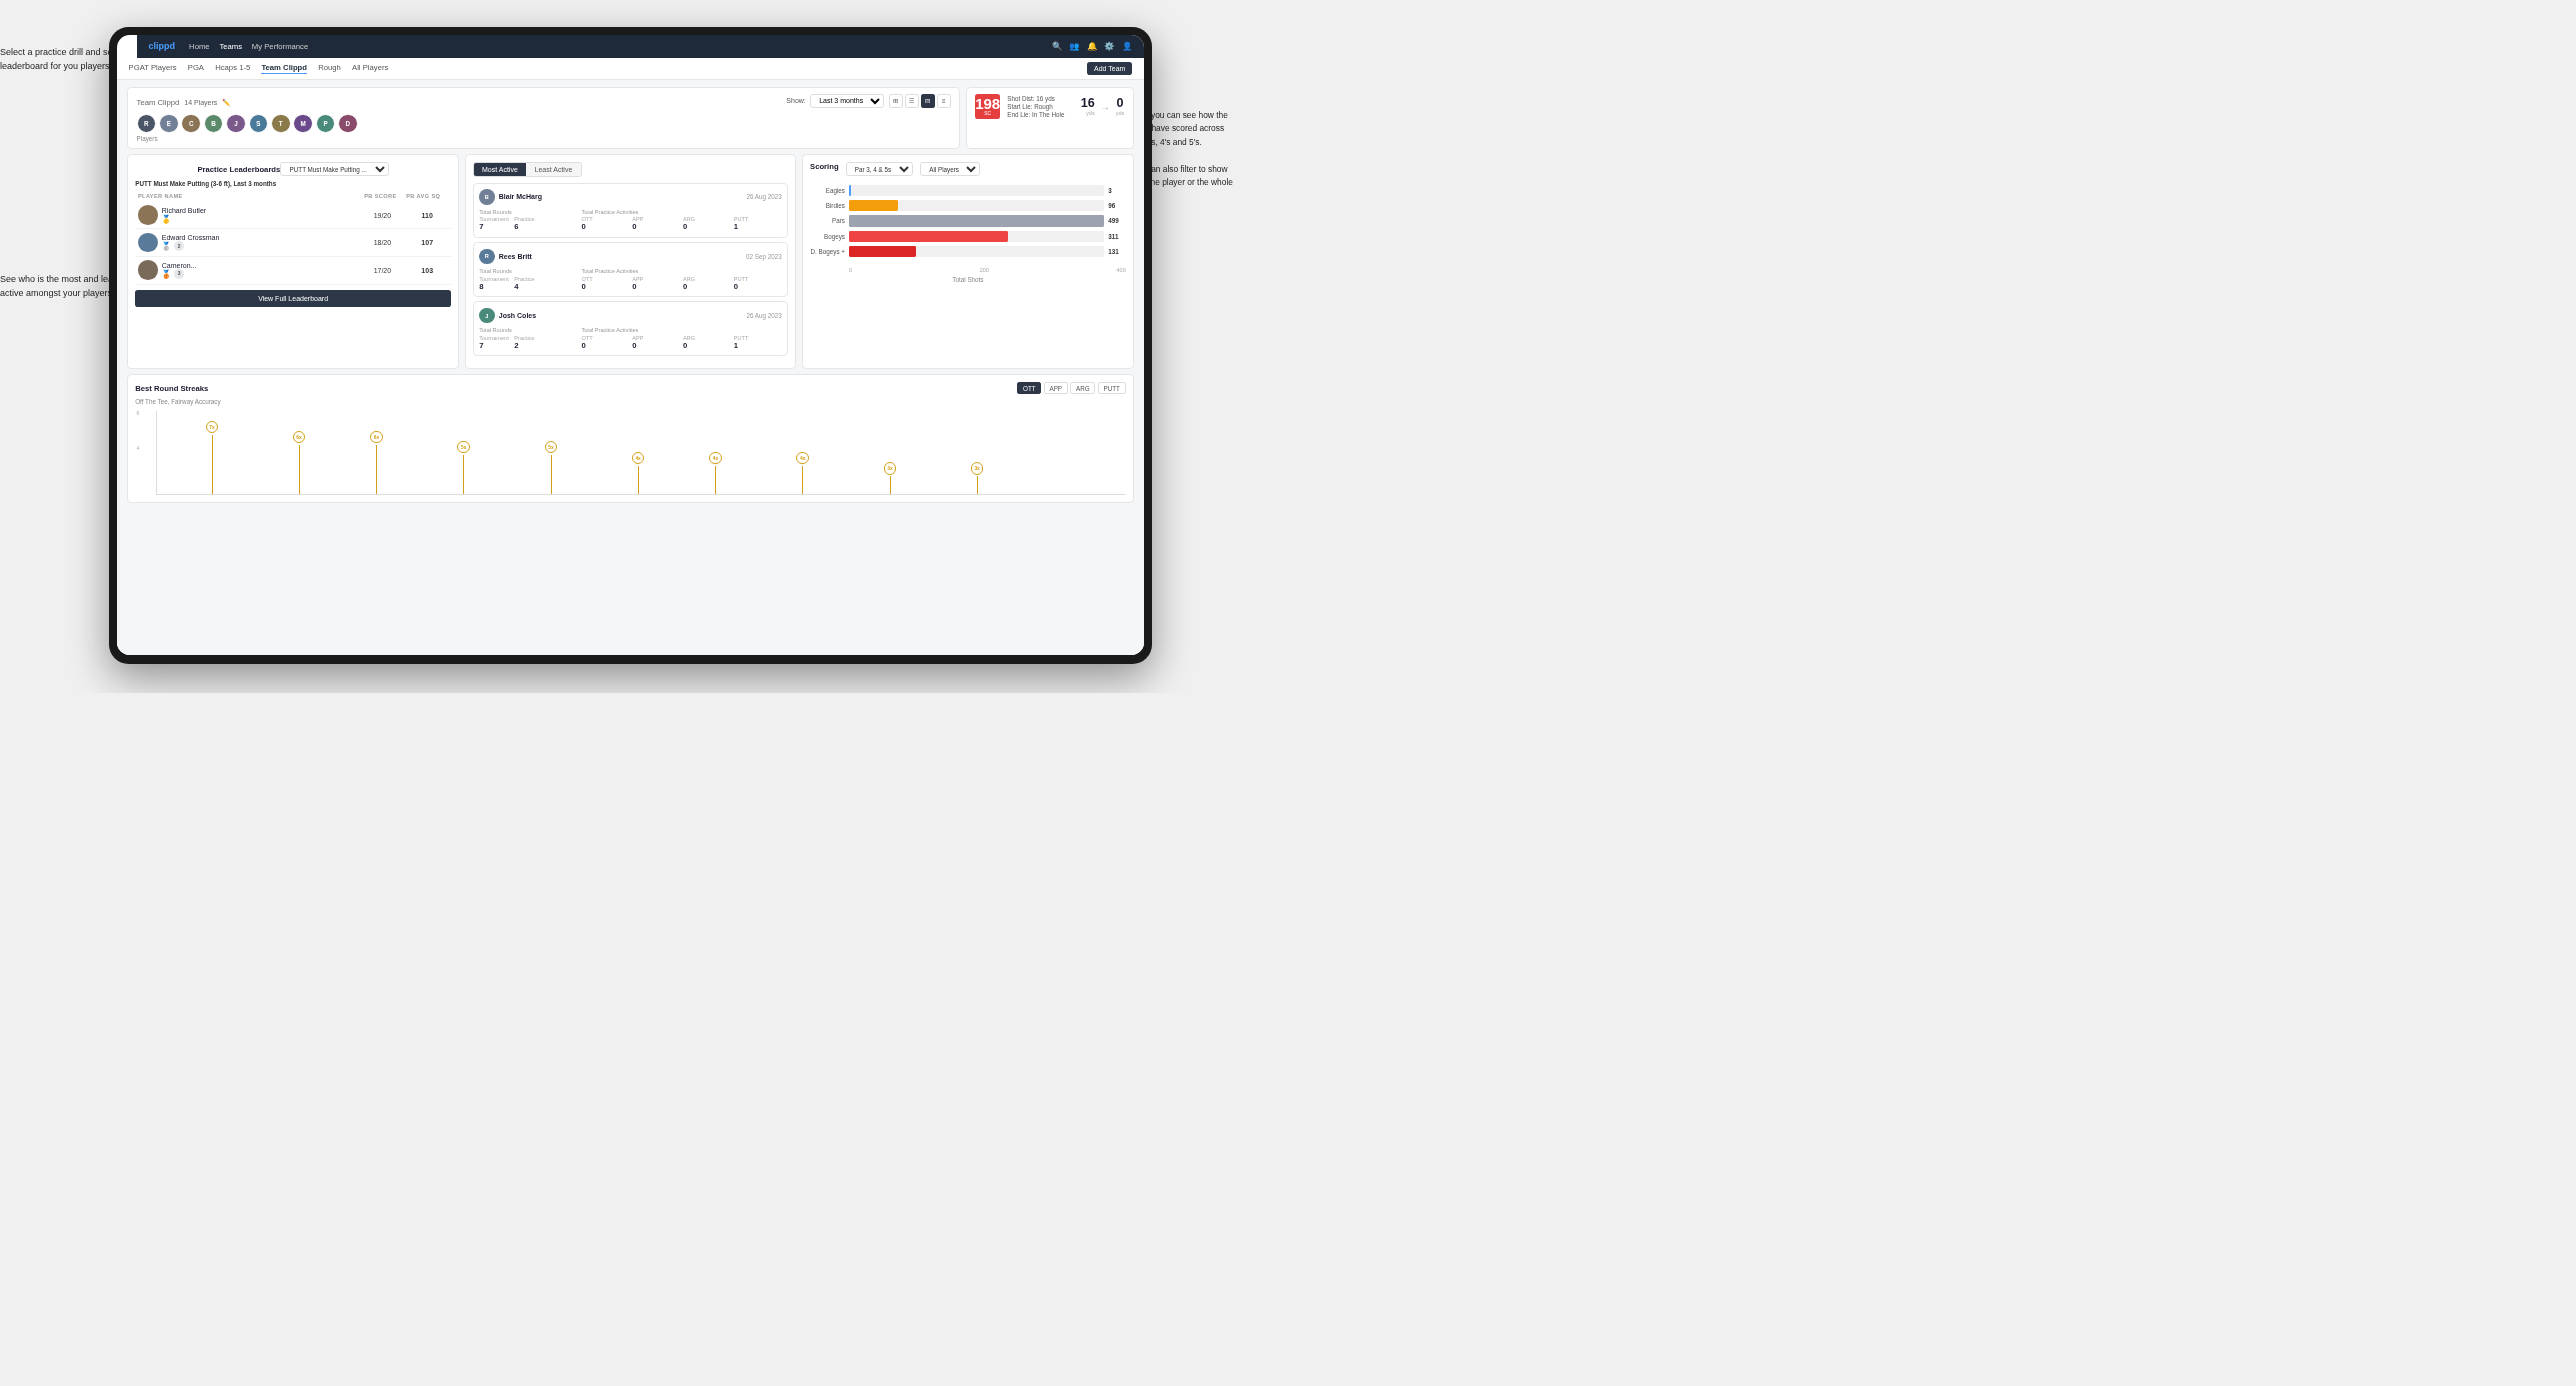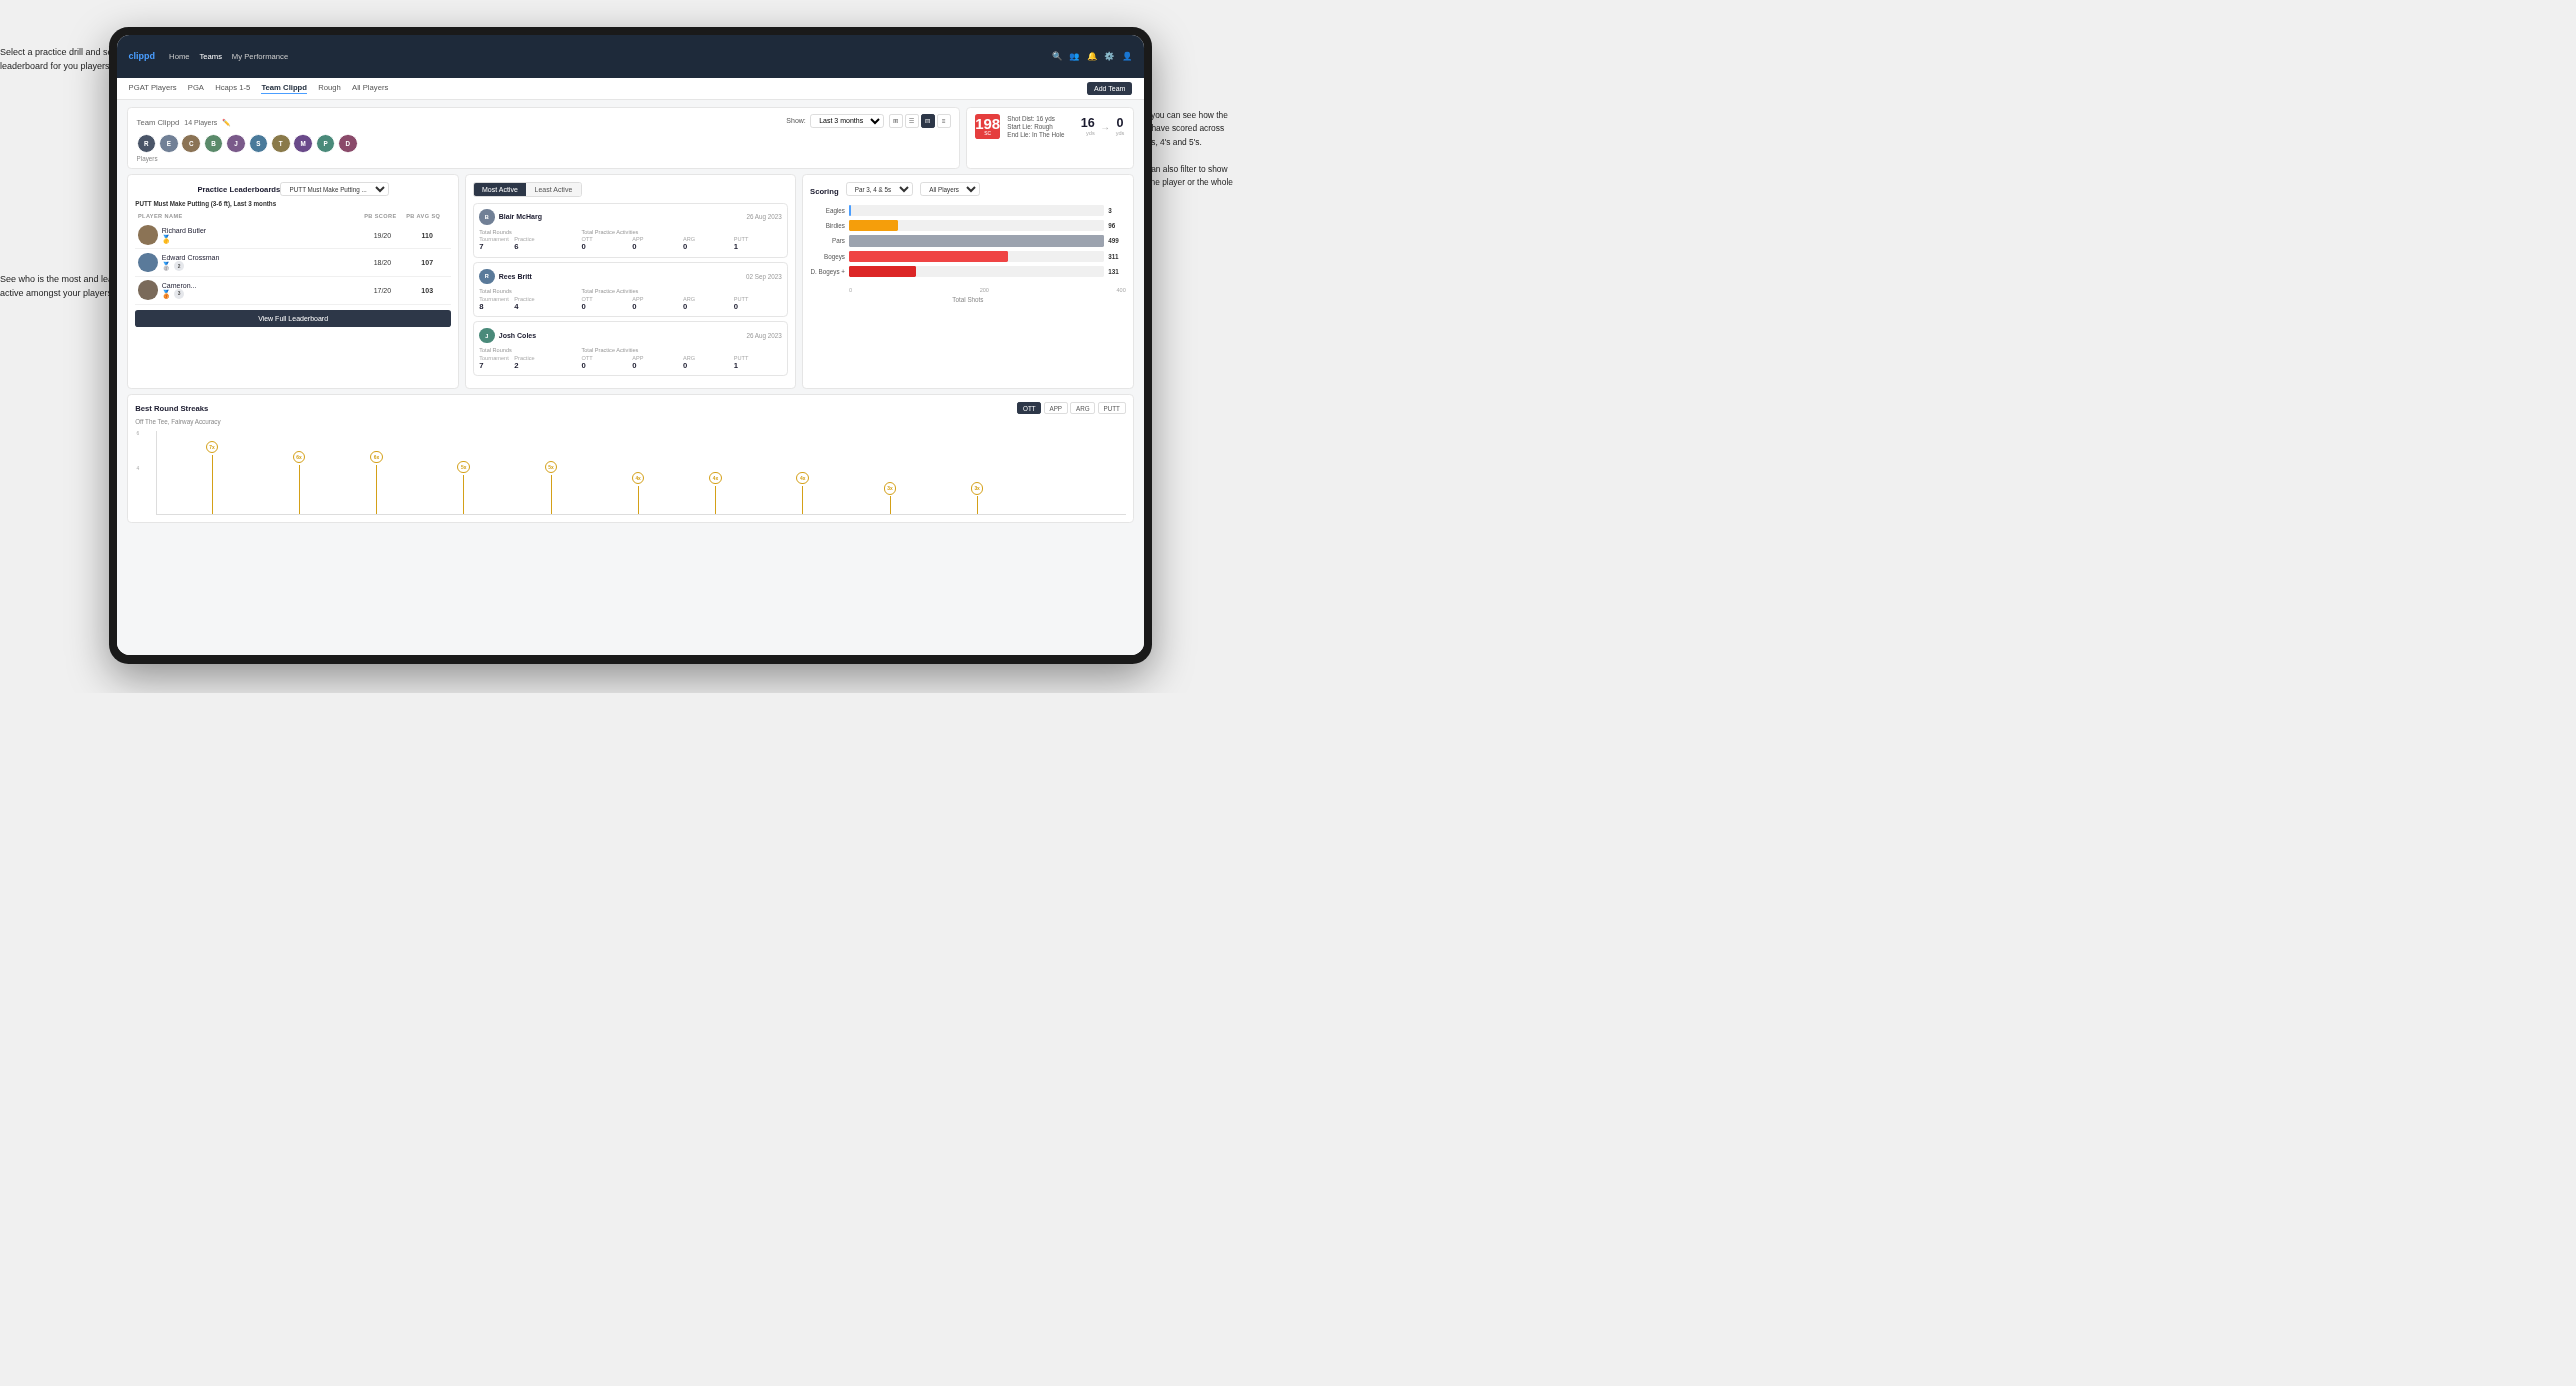--- a/index.html
+++ b/index.html
@@ -50,25 +50,26 @@
       background: #fff;
       border-radius: 12.6px;
       overflow: hidden;
       display: flex;
       flex-direction: column;
     }
 
     
     .nav-bar {
       background: #1e2a3a;
-      height: 43px;
+      height: 23px;
       display: flex;
       align-items: center;
       padding: 0 11.2px;
       flex-shrink: 0;
+      margin-left: 20px;
     }
     .nav-logo {
       color: #4a9eff;
       font-weight: 700;
       font-size: 9px;
       margin-right: 14px;
     }
     .nav-items {
       display: flex;
       gap: 9.8px;
@@ -398,21 +399,21 @@
     }
     .apc-ps-value {
       font-size: 7.7px;
       font-weight: 600;
       color: #1a1a2e;
     }
 
     
     .scoring-header {
       display: flex;
-      align-items: flex-end;
+      align-items: flex-start;
       gap: 7px;
       margin-bottom: 5.6px;
     }
     .scoring-title {
       font-size: 7.7px;
       font-weight: 600;
       color: #1a1a2e;
     }
     .scoring-filter {
       border: 0.7px solid #ddd;

